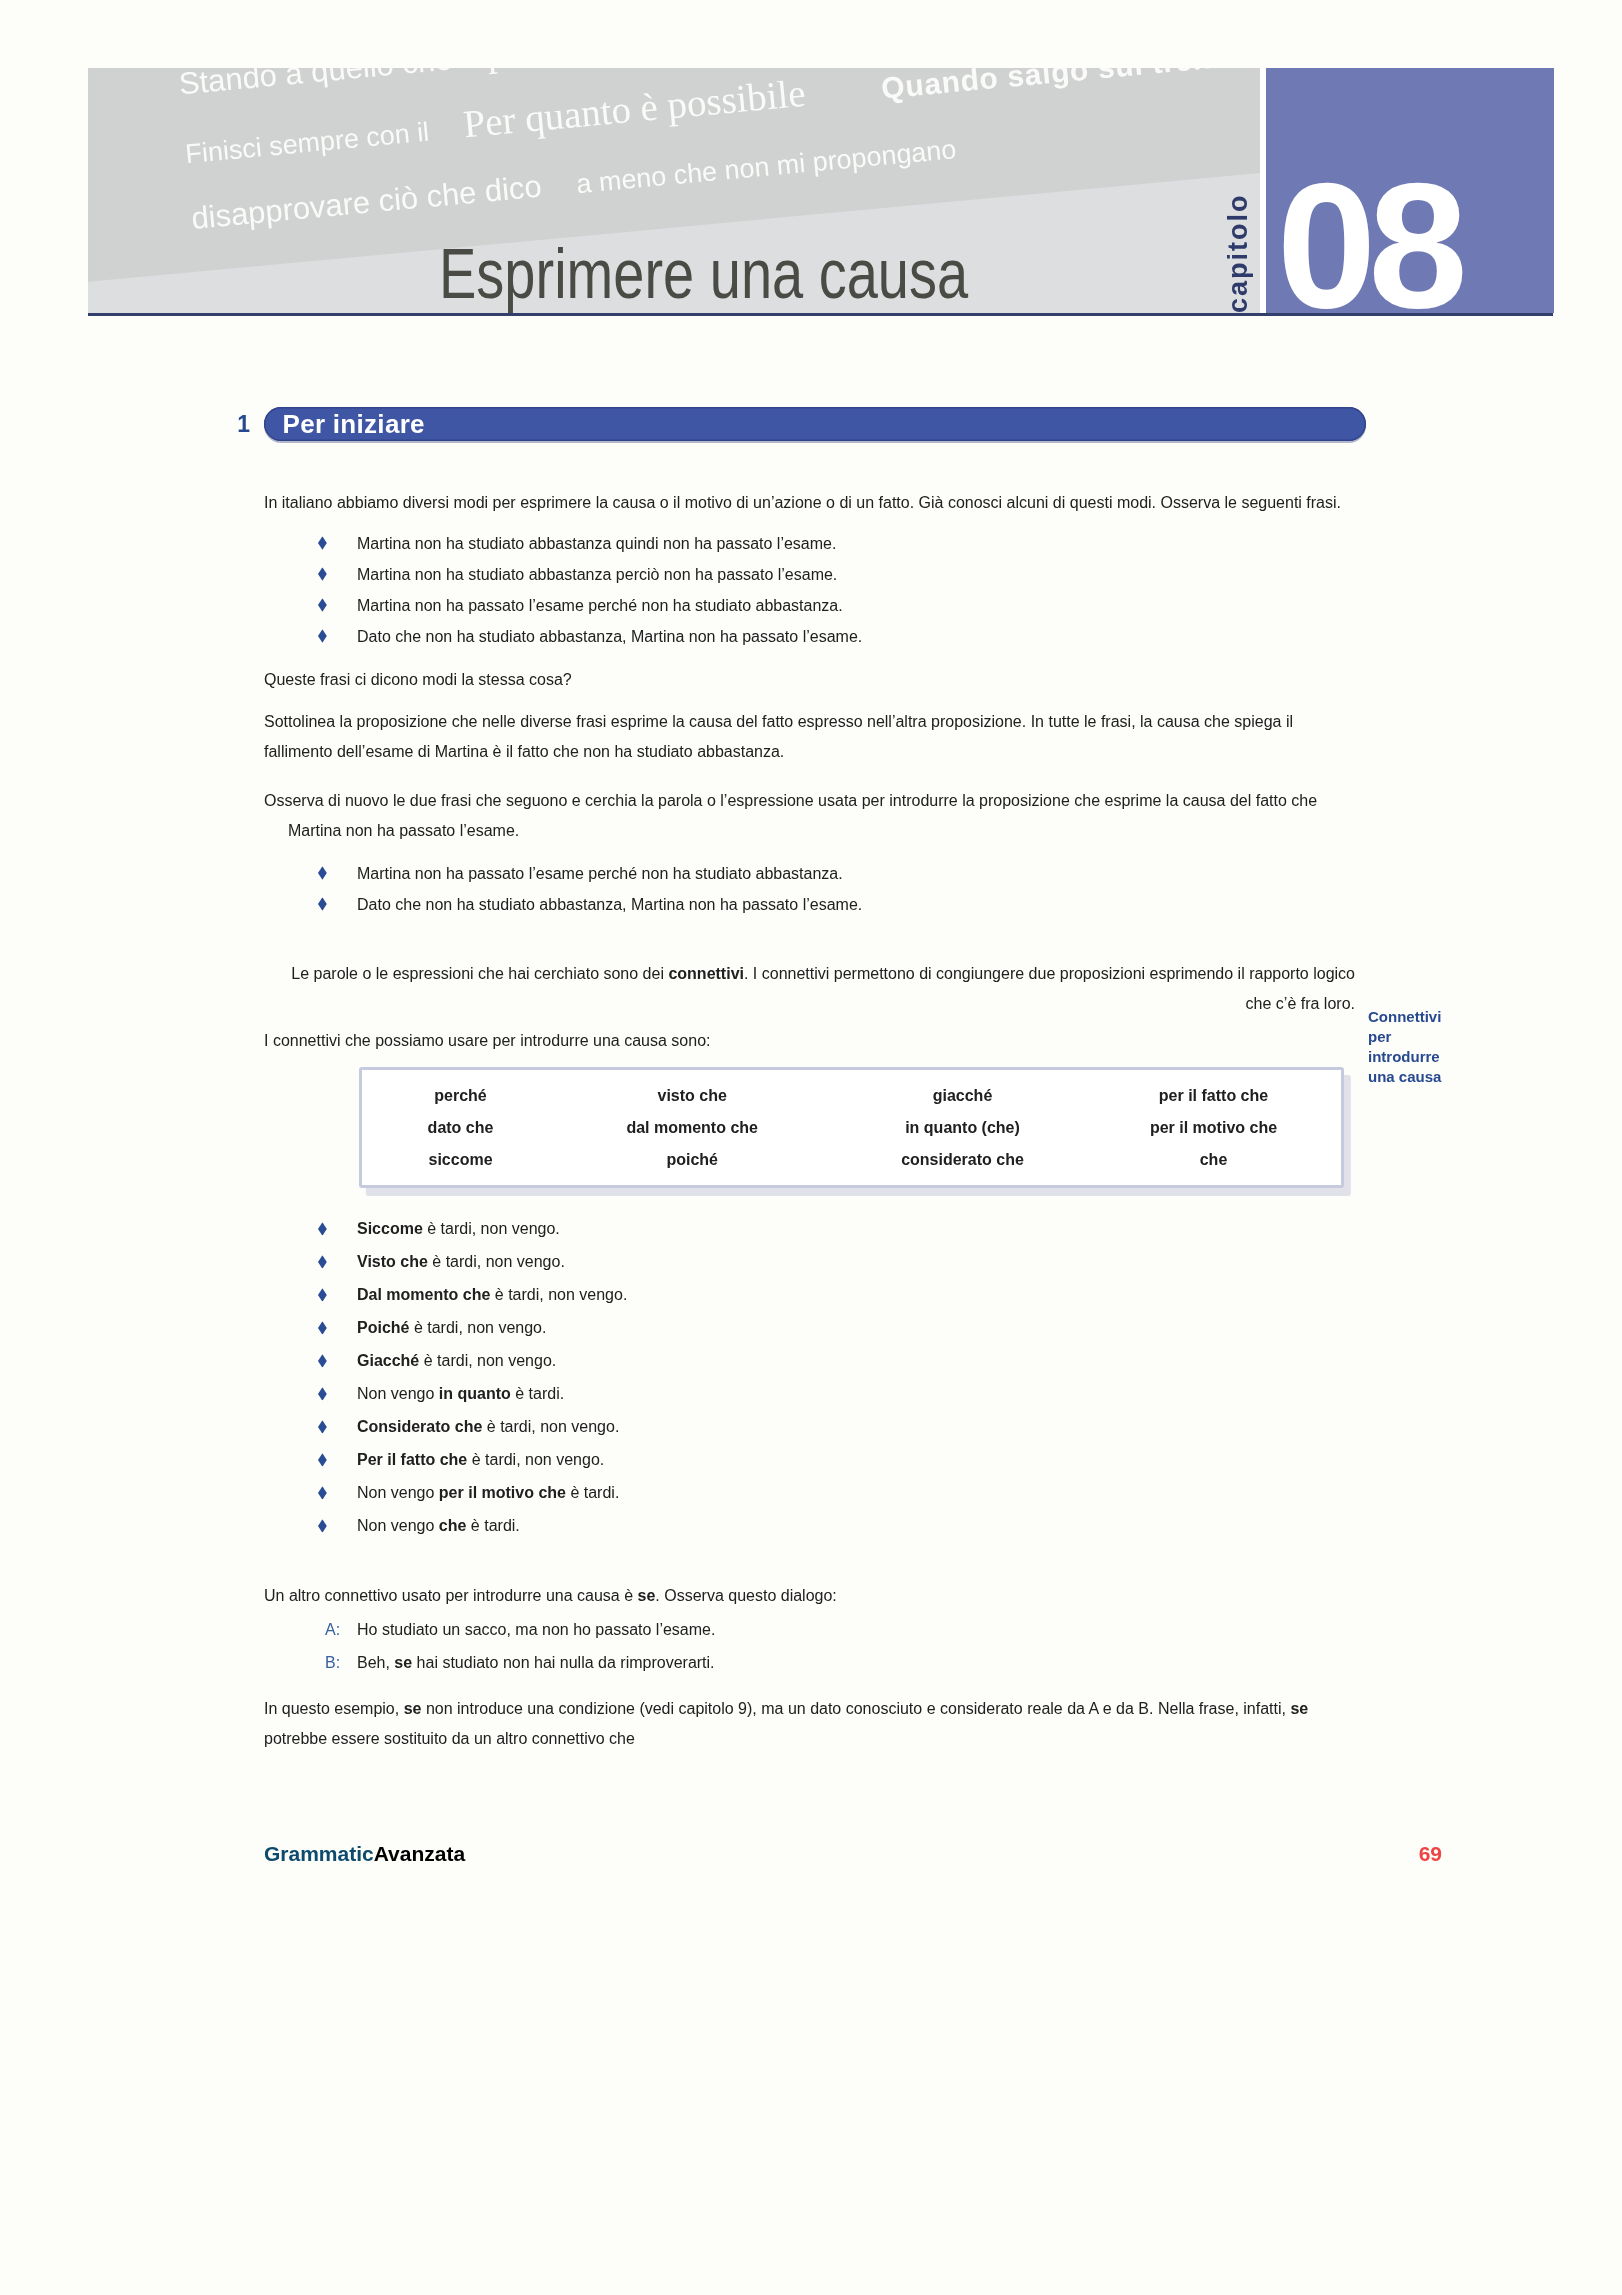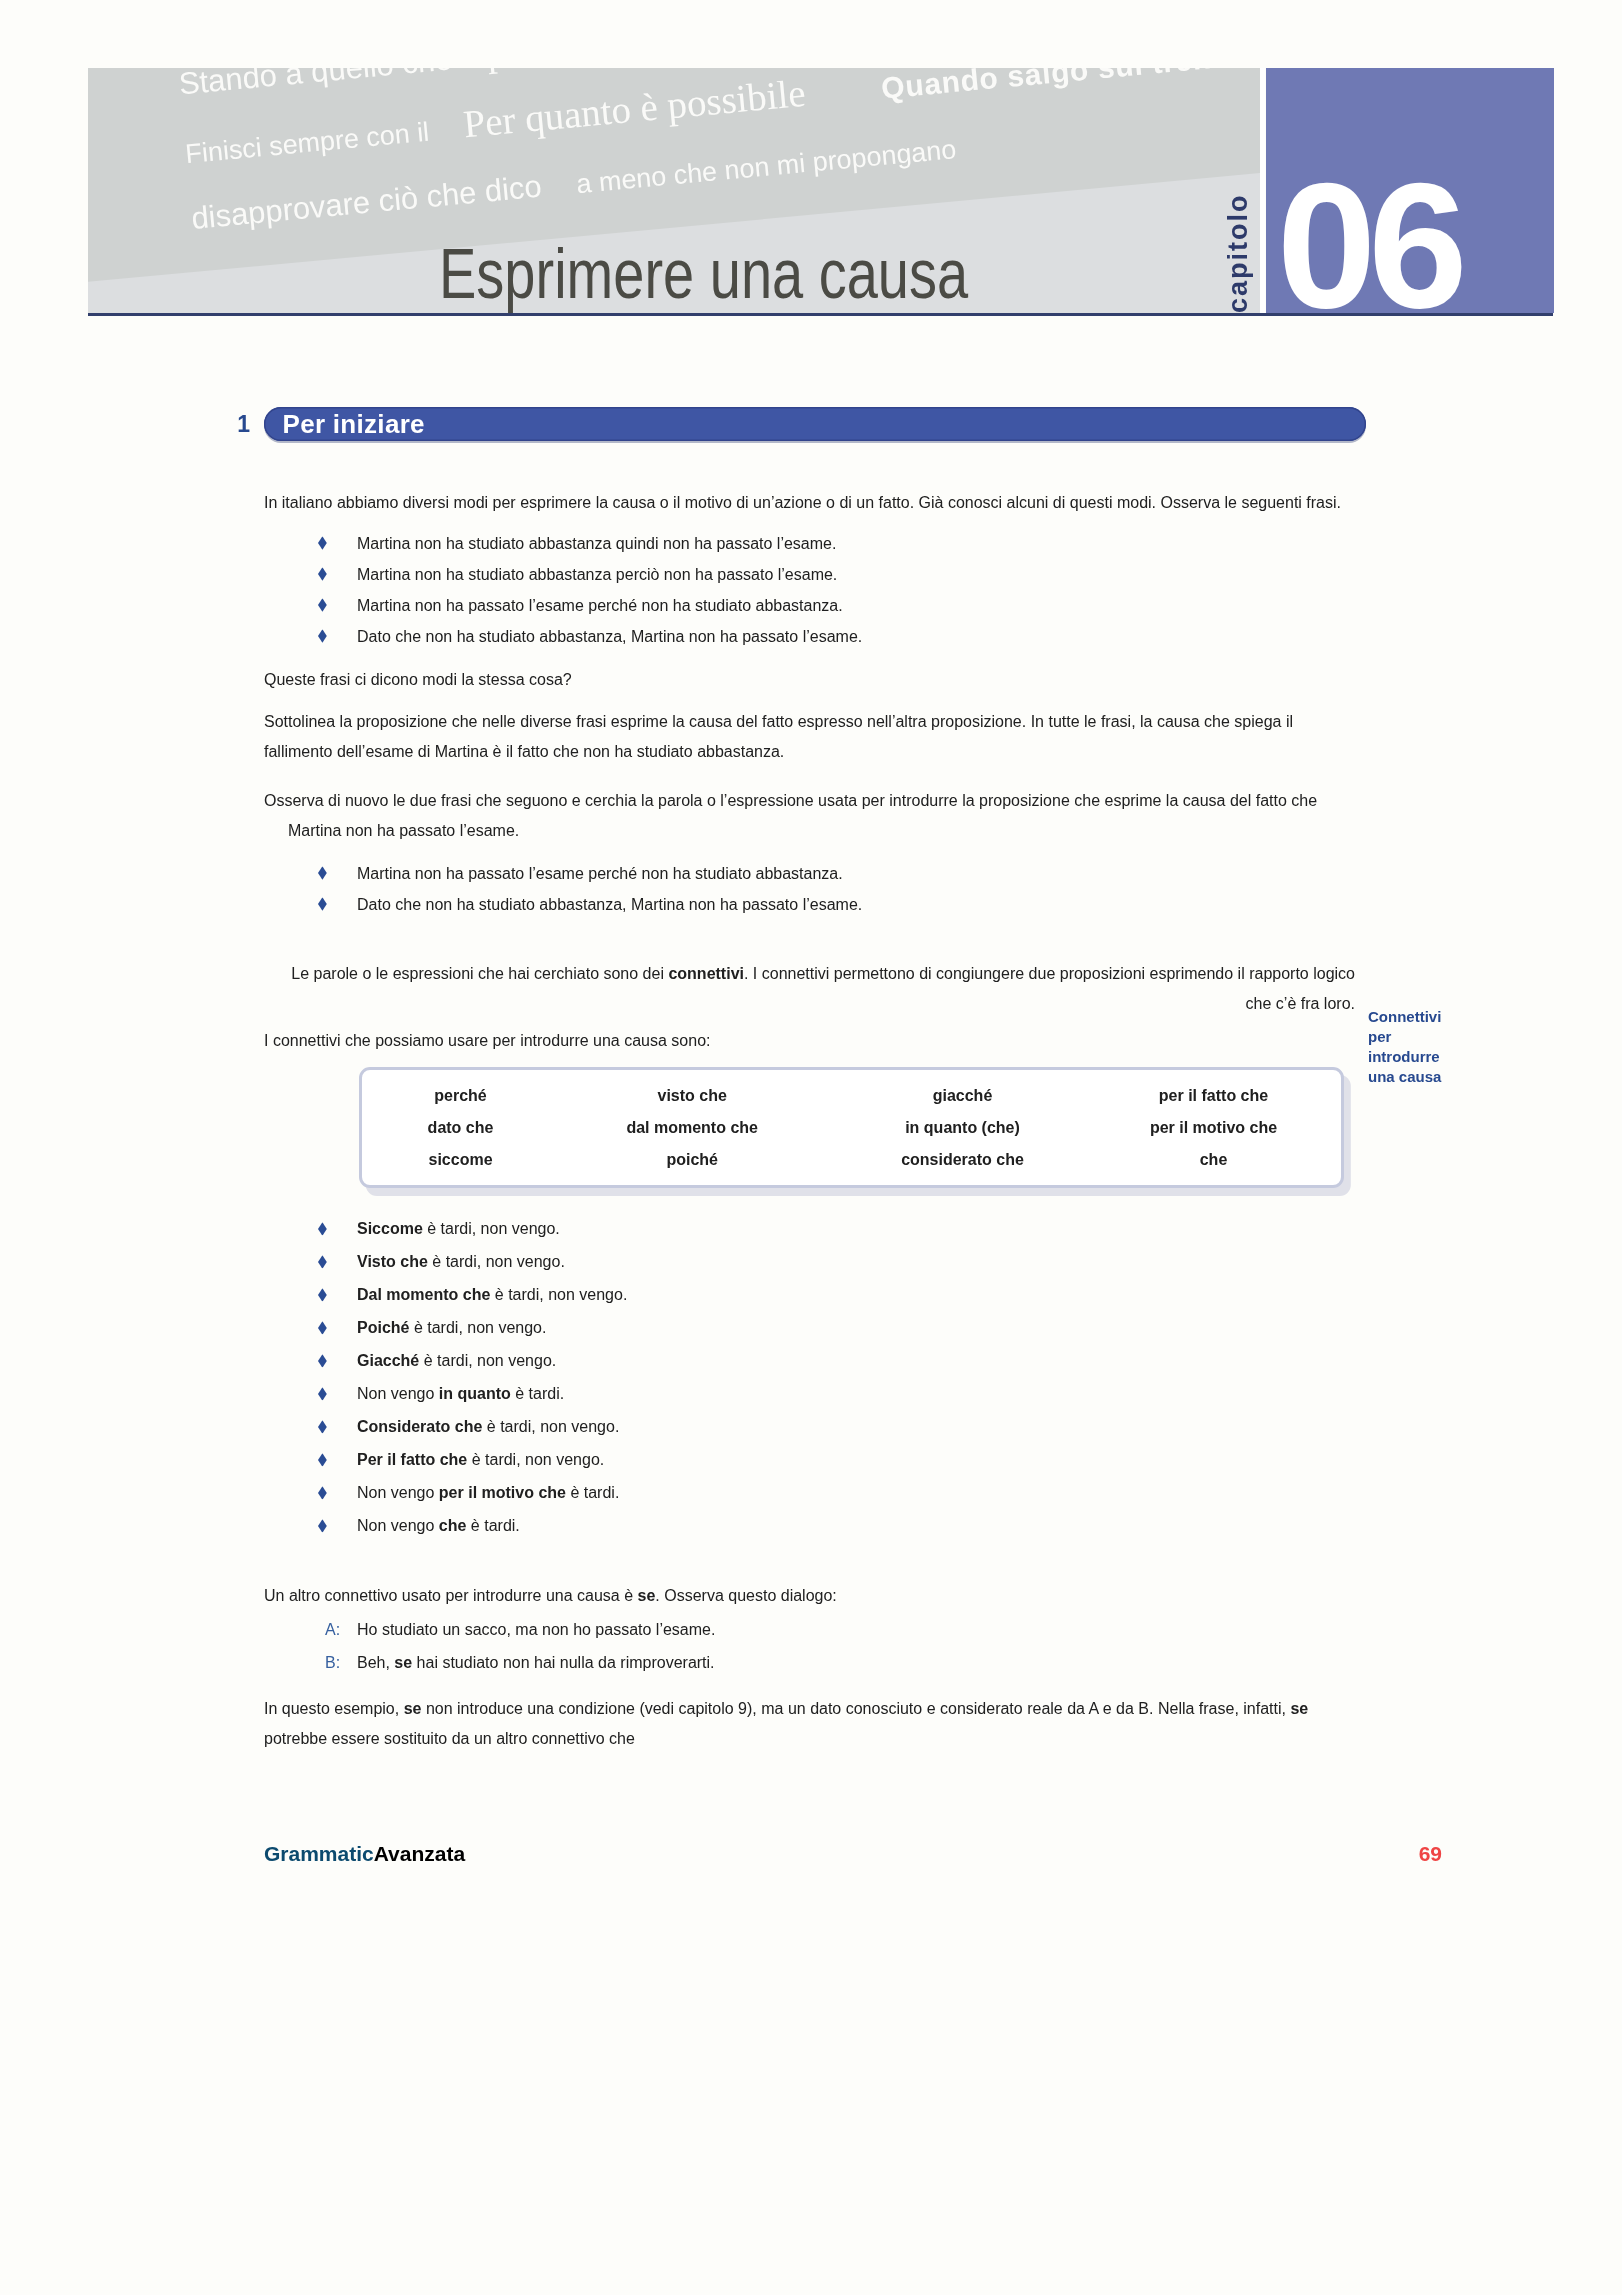--- a/index.html
+++ b/index.html
@@ -49,21 +49,21 @@
   .blist .li{line-height:31px;}
   .blist3 .li{line-height:33px;}
   .li{position:relative;padding-left:93px;}
   .diamond{position:absolute;left:54px;top:50%;transform:translateY(-50%);
            width:8.8px;height:13.5px;background:#2a4c94;
            clip-path:polygon(50% 0,100% 50%,50% 100%,0 50%);}
   .b{font-weight:bold;}
   .i{margin-left:24px;}
 
   .box{margin-left:95px;width:985px;box-sizing:border-box;background:#ffffff;
-       border:3.4px solid #c5cade;border-radius:11px;
+       border:3.4px solid #c5cade;border-radius:3px;
        box-shadow:6.8px 8px 0 rgba(175,180,205,.38);
        padding:9.5px 6.8px;display:grid;grid-template-columns:19% 29% 27% 25%;}
   .box-col{text-align:center;font-weight:bold;line-height:32px;}
 
   .margin-note{position:absolute;left:1368px;top:1007px;width:115px;color:#27498f;
                font-weight:bold;font-size:15px;line-height:20px;}
 
   .dlg-row{display:flex;line-height:33px;padding-left:61px;}
   .dlg-label{width:32px;color:#36609f;flex:none;}
 
@@ -80,21 +80,21 @@
 
   <div class="banner-gray">
     <div class="deco-strip">
       <div class="deco-line"><span class="d1">Stando a quello che</span><span class="d2">pro</span></div>
       <div class="deco-line"><span class="d1s">Finisci sempre con il</span><span class="d2">Per quanto è possibile</span><span class="d4">Quando salgo sul treno ti</span></div>
       <div class="deco-line"><span class="d1">disapprovare ciò che dico</span><span class="d1s">a meno che non mi propongano</span></div>
     </div>
   </div>
   <div class="white-sep"></div>
   <div class="chapter-block">
-    <div class="chapter-num">06</div>
+    <div class="chapter-num">08</div>
   </div>
   <div class="capitolo">capitolo</div>
   <div class="main-title">Esprimere una causa</div>
   <div class="banner-rule"></div>
 
   <div class="section-row">
     <div class="section-num">1</div>
     <div class="section-bar">
       <span class="section-bar-label">Per iniziare</span>
     </div>

